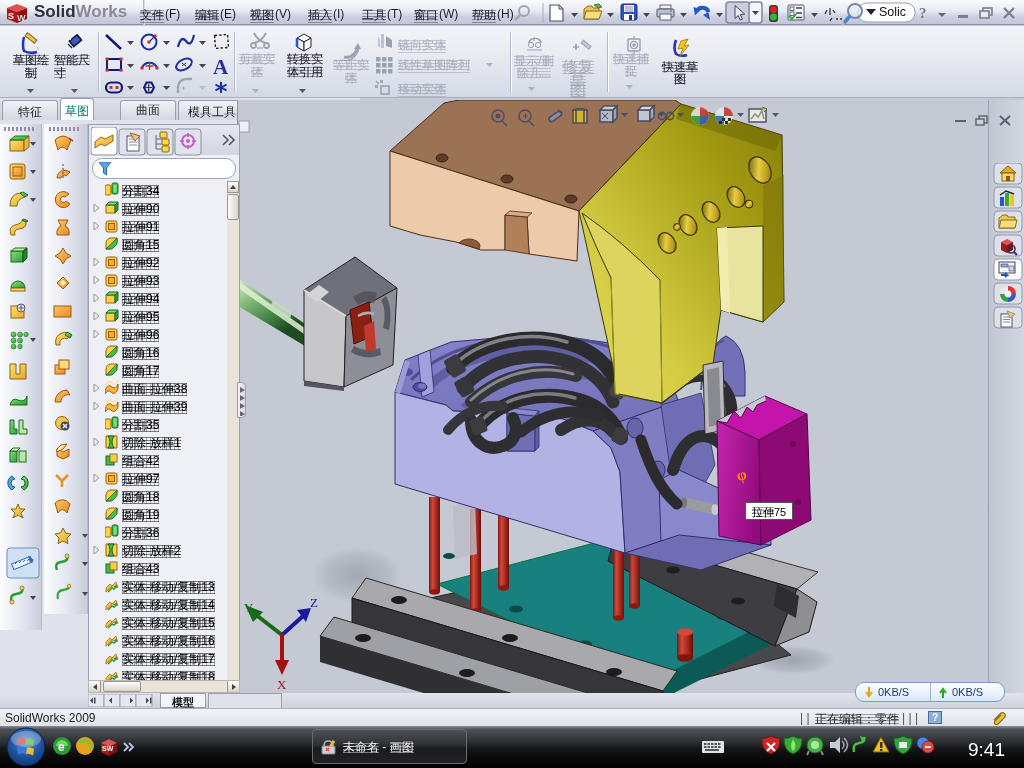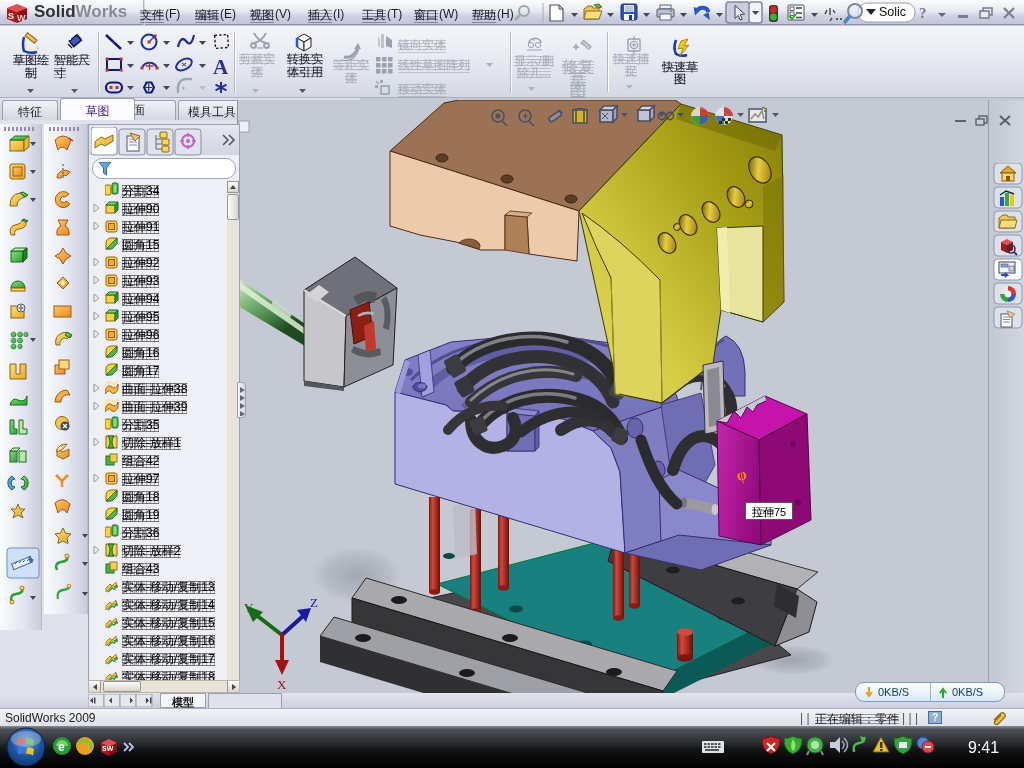--- a/index.html
+++ b/index.html
@@ -296,22 +296,22 @@
   <div class="abs cjkg" style="left:398px;top:31px;font-size:12px;color:#a8aebc">线性草图阵列</div>
   <div class="abs cjkg" style="left:398px;top:55px;font-size:12px;color:#a8aebc">移动实体</div>
   <div class="abs" style="left:512px;top:29px;width:44px;text-align:center;font-size:12px;color:#a8aebc;line-height:12px"><span class="cjkg">显示/删</span><br><span class="cjkg">除几...</span></div>
   <div class="abs" style="left:556px;top:35px;width:44px;text-align:center;font-size:16px;color:#a8aebc;line-height:12px"><span class="cjkg">修复草</span><br><span class="cjkg">图</span></div>
   <div class="abs" style="left:610px;top:27px;width:42px;text-align:center;font-size:12px;color:#a8aebc;line-height:12px"><span class="cjkg">快速捕</span><br><span class="cjkg">捉</span></div>
   <div class="abs" style="left:658px;top:35px;width:44px;text-align:center;font-size:12px;color:#1a1a2a;line-height:12px"><span class="cjk">快速草</span><br><span class="cjk">图</span></div>
 </div>
 
 <div class="abs" id="tabrow" style="left:0;top:98px;width:360px;height:22px;background:linear-gradient(#dfe1ea,#cdd1dd)">
   <div class="abs cjk" style="left:2px;top:2px;width:56px;height:20px;background:linear-gradient(#f2f3f7,#d4d7e1);border:1px solid #9aa0b2;border-bottom:none;border-radius:3px 3px 0 0;font-size:12px;text-align:center;padding-top:3px;color:#222">特征</div>
-  <div class="abs cjk" style="left:60px;top:0px;width:75px;height:22px;background:#fbfbfd;border:1px solid #9aa0b2;border-bottom:none;border-radius:3px 3px 0 0;font-size:12px;text-align:center;padding-top:4px;color:#4c1d95;z-index:2">草图</div>
-  <div class="abs cjk" style="left:120px;top:2px;width:56px;height:20px;background:linear-gradient(#f2f3f7,#d4d7e1);border:1px solid #9aa0b2;border-bottom:none;border-radius:3px 3px 0 0;font-size:12px;padding-top:1px;color:#222">曲面</div>
+  <div class="abs cjk" style="left:60px;top:0px;width:34px;height:22px;background:#fbfbfd;border:1px solid #9aa0b2;border-bottom:none;border-radius:3px 3px 0 0;font-size:12px;text-align:center;padding-top:4px;color:#0f766e;z-index:2">草图</div>
+  <div class="abs cjk" style="left:120px;top:2px;width:56px;height:20px;background:linear-gradient(#f2f3f7,#d4d7e1);border:1px solid #9aa0b2;border-bottom:none;border-radius:3px 3px 0 0;font-size:12px;text-align:center;padding-top:1px;color:#222">曲面</div>
   <div class="abs cjk" style="left:178px;top:2px;width:68px;height:20px;background:linear-gradient(#f2f3f7,#d4d7e1);border:1px solid #9aa0b2;border-bottom:none;border-radius:3px 3px 0 0;font-size:12px;text-align:center;padding-top:3px;color:#222">模具工具</div>
   <div class="abs cjk" style="left:248px;top:2px;width:48px;height:20px;background:linear-gradient(#f2f3f7,#d4d7e1);border:1px solid #9aa0b2;border-bottom:none;border-radius:3px 3px 0 0;font-size:12px;text-align:center;padding-top:3px;color:#222">评估</div>
   <div class="abs" style="left:298px;top:2px;width:62px;height:20px;background:linear-gradient(#f2f3f7,#d4d7e1);border:1px solid #9aa0b2;border-bottom:none;border-radius:3px 3px 0 0;font-size:12px;text-align:center;padding-top:3px;color:#222">DimXpert</div>
 </div>
 
 <div class="abs" id="mainbg" style="left:0;top:120px;width:240px;height:574px;background:#dfe2ea"></div>
 <div class="abs" id="viewport" style="left:237px;top:100px;width:751px;height:594px;background:#c5c9d3;border-left:1px solid #8e94a8;overflow:hidden">
 <svg class="abs" style="left:0;top:0" width="751" height="594" viewBox="237 100 751 594">
   <defs>
     <linearGradient id="ylw" x1="0" y1="1" x2="1" y2="0">
@@ -1314,20 +1314,29 @@
       <path d="M27,8 a7,7 0 0 1 12,6" fill="none" stroke="#78c838" stroke-width="3"></path>
     <g transform="translate(47,2)">
         <polygon points="2,6 10,2 18,6 10,10" fill="#e05050"></polygon>
         <polygon points="2,6 10,10 10,19 2,15" fill="#a81818"></polygon>
         <polygon points="18,6 10,10 10,19 18,15" fill="#801010"></polygon>
         <text x="3" y="14" font-size="7" font-weight="bold" fill="#fff">SW</text>
       </g>
     <path d="M72,8 l4,4 -4,4 m5,-8 l4,4 -4,4" stroke="#b8c8e8" stroke-width="1.8" fill="none"></path>
   </svg>
 
+  <div class="abs" style="left:312px;top:3px;width:155px;height:35px;background:linear-gradient(#4e5057,#2e3035 45%,#1a1b1f 55%,#222327);border:1px solid #6a6c72;border-radius:4px">
+    <svg class="abs" style="left:7px;top:8px" width="18" height="18" viewBox="0 0 18 18">
+        <rect x="2" y="8" width="13" height="8" rx="1" fill="#d0d0d8" stroke="#888"></rect>
+        <path d="M4,8 q0,-5 4,-5 q5,0 5,5" fill="none" stroke="#b0b0b8" stroke-width="1.5"></path>
+        <path d="M6,10 l3,3 m0,-3 l-3,3" stroke="#e04040" stroke-width="1.2"></path>
+        <rect x="11" y="2" width="3" height="7" transform="rotate(30 12 5)" fill="#e8b838"></rect>
+      </svg>
+    <span class="abs" style="left:30px;top:9px;font-size:12px;color:#eee;white-space:nowrap"><span class="cjkw">未命名</span> - <span class="cjkw">画图</span></span>
+  </div>
 
   <svg class="abs" style="left:700px;top:11px" width="28" height="20" viewBox="0 0 28 20">
       <rect x="2" y="4" width="22" height="12" rx="1" fill="#dfe3ea"></rect>
       <g fill="#555">
         <rect x="4" y="6" width="2.5" height="2"></rect>
         <rect x="7.5" y="6" width="2.5" height="2"></rect>
         <rect x="11" y="6" width="2.5" height="2"></rect>
         <rect x="14.5" y="6" width="2.5" height="2"></rect>
         <rect x="18" y="6" width="2.5" height="2"></rect>
         <rect x="4" y="9" width="2.5" height="2"></rect>
@@ -1369,14 +1378,14 @@
     <g transform="translate(132,2)">
         <path d="M9,0 q5,3 9,2 q1,12 -9,16 q-10,-4 -9,-16 q4,1 9,-2" fill="#38a048" stroke="#106010"></path>
         <rect x="5" y="6" width="8" height="6" fill="#e8f0e8"></rect>
       </g>
     <g transform="translate(154,2)">
         <circle cx="7" cy="7" r="6" fill="#4888e0" stroke="#1a4a90"></circle>
         <circle cx="12" cy="11" r="6" fill="#e04848" stroke="#901a1a"></circle>
         <rect x="9" y="10" width="6" height="2" fill="#fff"></rect>
       </g>
   </svg>
-  <span class="abs" style="left:968px;top:13px;font-size:16px;color:#fff">9:41</span>
+  <span class="abs" style="left:968px;top:13px;font-size:19px;color:#fff">9:41</span>
 </div>
 
 </body></html>

